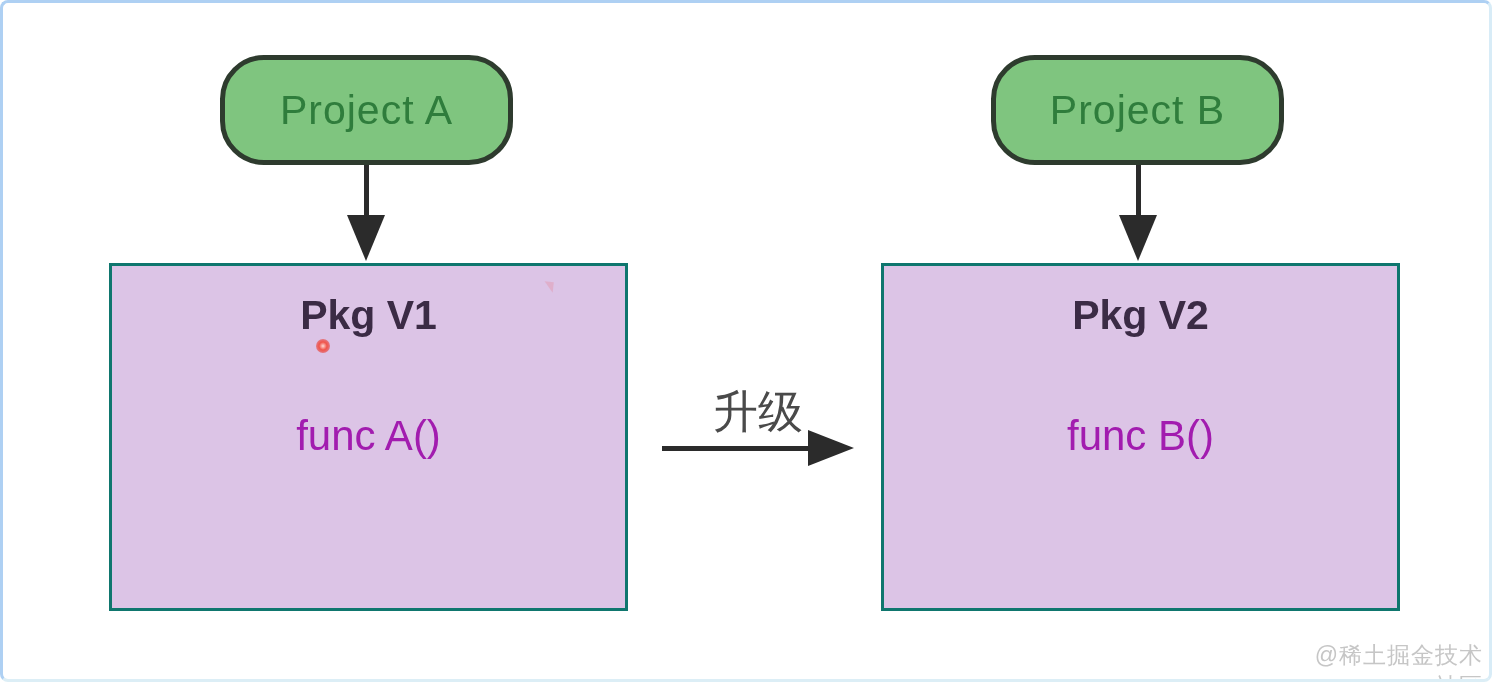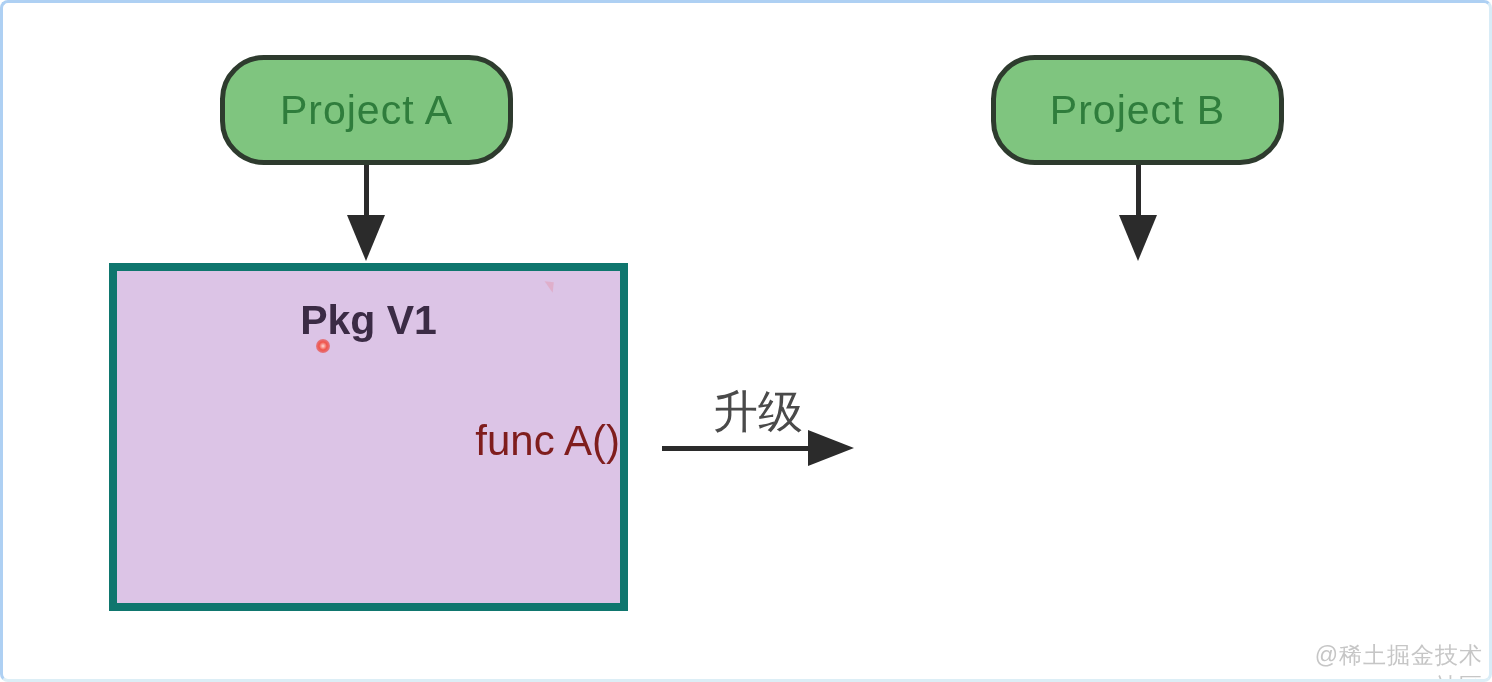--- a/index.html
+++ b/index.html
@@ -42,43 +42,43 @@
   .pill.b { left: 988px; top: 52px; }
 
   
   .pkg-box {
     position: absolute;
     top: 260px;
     width: 519px;
     height: 348px;
     box-sizing: border-box;
     background: #dcc4e6;
-    border: 8px solid #0f766e;
+    border: 3px solid #0f766e;
   }
   .pkg-box.left  { left: 106px; }
   .pkg-box.right { left: 878px; }
   .pkg-title {
     position: absolute;
     top: 26px;
     left: 0;
     width: 100%;
     text-align: center;
     font-size: 41px;
     font-weight: 700;
     color: #3b2b45;
   }
   .pkg-func {
     position: absolute;
     top: 146px;
     left: 0;
     width: 100%;
-    text-align: right;
+    text-align: center;
     font-size: 42px;
     font-weight: 400;
-    color: #7f1d1d;
+    color: #a21caf;
   }
 
   
   .v-arrow { position: absolute; top: 162px; width: 40px; height: 96px; }
   .v-arrow.a { left: 343px; }
   .v-arrow.b { left: 1115px; }
   .v-arrow .shaft {
     position: absolute;
     left: 17.5px;
     top: 0;
@@ -185,20 +185,24 @@
   <div class="v-arrow b">
     <div class="shaft"></div>
     <div class="head"></div>
   </div>
 
   <div class="pkg-box left">
     <div class="pkg-title">Pkg V1</div>
     <div class="pkg-func">func A()</div>
   </div>
 
+  <div class="pkg-box right">
+    <div class="pkg-title">Pkg V2</div>
+    <div class="pkg-func">func B()</div>
+  </div>
 
   <div class="upgrade-label">升级</div>
 
   <div class="h-arrow">
     <div class="shaft"></div>
     <div class="head"></div>
   </div>
 
   <div class="laser-dot"></div>
 

